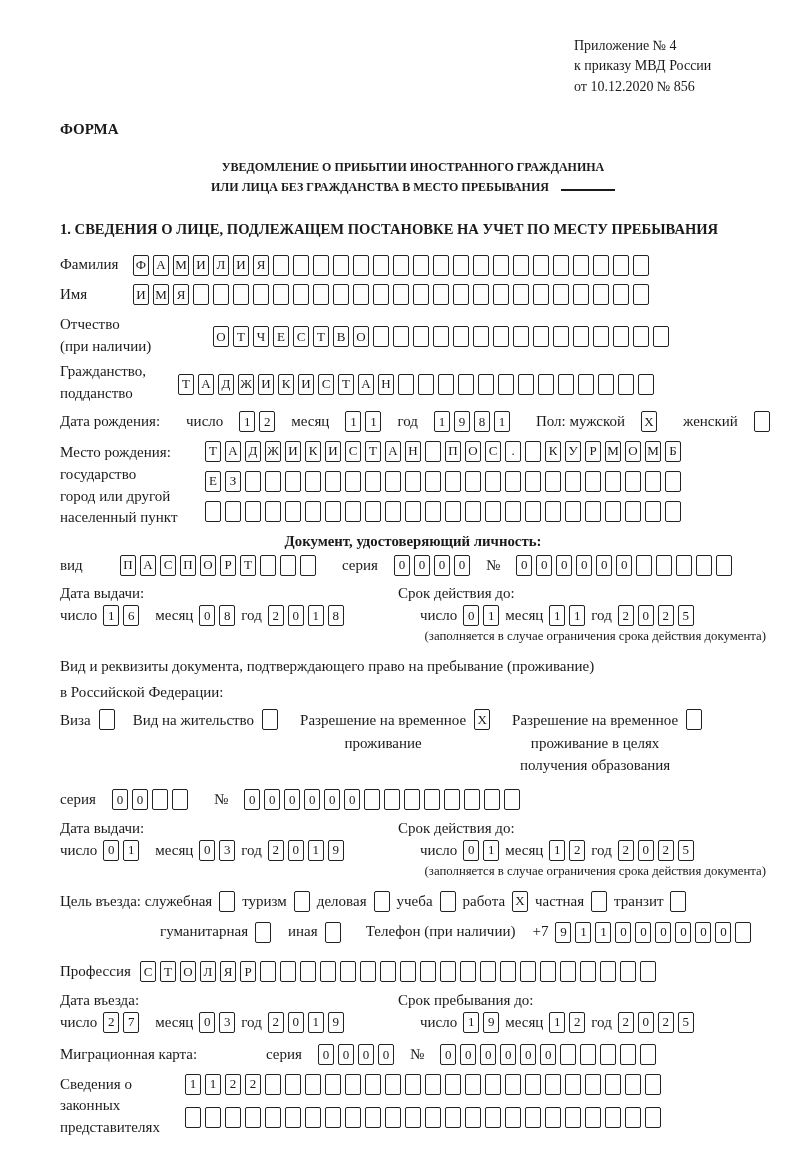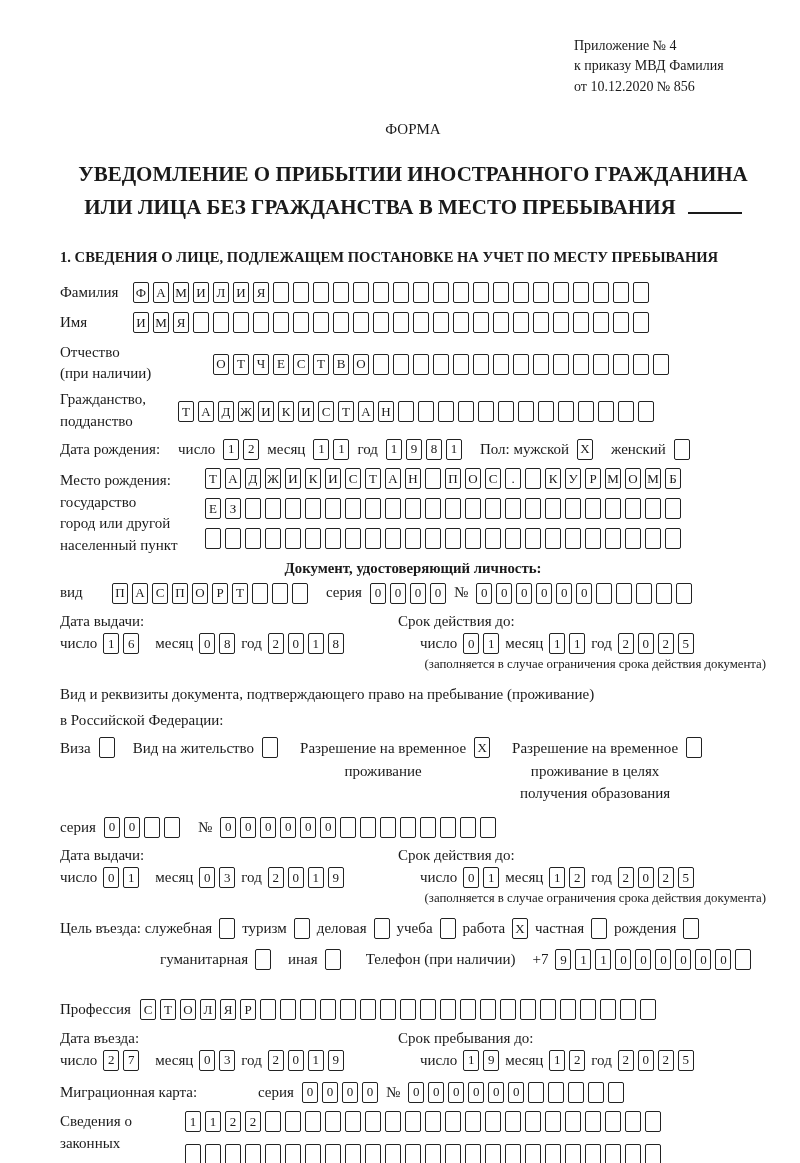--- a/index.html
+++ b/index.html
@@ -2,35 +2,35 @@
 <html><head>
 <meta charset="utf-8">
 <style>
   *{box-sizing:border-box;margin:0;padding:0}
   html,body{background:#fff}
   body{width:800px;height:1163px;color:#1a1a1a;font-family:"Liberation Serif","DejaVu Serif",serif;font-size:15px;}
   .page{width:800px;height:1163px;padding:36px 34px 14px 60px;overflow:hidden;background:#fff}
 
   .refblock{margin-left:auto;width:192px;font-size:14px;line-height:1.45}
   .amend{font-size:13.2px;margin-top:5px;line-height:1.4}
-  .forma{text-align:center;font-weight:normal;margin-top:24px;font-size:15px}
-  .title{text-align:center;font-weight:bold;margin-top:20px;font-size:21px;line-height:1.6}
+  .forma{text-align:left;font-weight:bold;margin-top:24px;font-size:15px}
+  .title{text-align:center;font-weight:bold;margin-top:20px;font-size:12px;line-height:1.6}
   .blank-line{display:inline-block;width:54px;border-bottom:2.4px solid #1a1a1a;margin-left:12px;height:14px}
   .sec{font-weight:bold;margin-top:24px;font-size:14.6px}
 
   .row{display:flex;align-items:center;margin-top:8px}
   .vcenter{align-items:center}
   .lbl{flex:none;line-height:1.45}
   .w44{width:44px}.w73{width:73px}.w118{width:118px}.w145{width:145px}.w153{width:153px}.w190{width:190px}
   .cells{display:flex;gap:4px;flex:none}
   .cell{flex:none;width:16px;height:21px;border:1.6px solid #222;border-radius:2px;display:flex;align-items:center;justify-content:center;font-size:13px;background:#fff}
   .stack .cells{margin-bottom:9px}
   .mt2{margin-top:2px}
 
-  .inline-row{display:flex;align-items:center;gap:8px;margin-top:10px;flex-wrap:nowrap}
+  .inline-row{display:flex;align-items:center;gap:16px;margin-top:10px;flex-wrap:nowrap}
   .gap-l{margin-left:10px}
   .center-bold{text-align:center;font-weight:bold;margin-top:10px;font-size:14.8px}
 
   .datepair{display:flex;margin-top:9px}
   .dcol-l{width:338px;flex:none}
   .dcol-r{flex:1}
   .dhead{text-align:left;margin-bottom:3px}
   .dgroup{display:flex;align-items:center;gap:6px}
   .dnote{text-align:right;font-size:12.8px;margin-top:3px}
 
@@ -44,21 +44,21 @@
   .purpose2{display:flex;align-items:center;gap:7px;margin-top:9px;margin-left:100px}
   .guard{display:flex;align-items:flex-start;margin-top:8px}
 </style>
 </head>
 <body>
 
 <div class="page">
 
   <div class="refblock">
     <div>Приложение № 4</div>
-    <div>к приказу МВД Фамилия</div>
+    <div>к приказу МВД России</div>
     <div>от 10.12.2020 № 856</div>
   </div>
 
   <div class="forma">ФОРМА</div>
 
   <div class="title">
     <div>УВЕДОМЛЕНИЕ О ПРИБЫТИИ ИНОСТРАННОГО ГРАЖДАНИНА</div>
     <div><span>ИЛИ ЛИЦА БЕЗ ГРАЖДАНСТВА В МЕСТО ПРЕБЫВАНИЯ</span><span class="blank-line"></span></div>
   </div>
 
@@ -530,21 +530,21 @@
         <span class="cell"></span>
       </span>
     <span class="lbl">работа</span>
     <span class="cells">
         <span class="cell">X</span>
       </span>
     <span class="lbl">частная</span>
     <span class="cells">
         <span class="cell"></span>
       </span>
-    <span class="lbl">рождения</span>
+    <span class="lbl">транзит</span>
     <span class="cells">
         <span class="cell"></span>
       </span>
   </div>
 
   <div class="purpose2">
     <span class="lbl">гуманитарная</span>
     <span class="cells">
         <span class="cell"></span>
       </span>
@@ -561,21 +561,21 @@
         <span class="cell">0</span>
         <span class="cell">0</span>
         <span class="cell">0</span>
         <span class="cell">0</span>
         <span class="cell">0</span>
         <span class="cell">0</span>
         <span class="cell"></span>
       </span>
   </div>
 
-  <div class="row vcenter" style="margin-top:28px">
+  <div class="row vcenter" style="margin-top:18px">
     <div class="lbl w73" style="width:80px">Профессия</div>
     <div class="cells">
         <span class="cell">С</span>
         <span class="cell">Т</span>
         <span class="cell">О</span>
         <span class="cell">Л</span>
         <span class="cell">Я</span>
         <span class="cell">Р</span>
         <span class="cell"></span>
         <span class="cell"></span>

